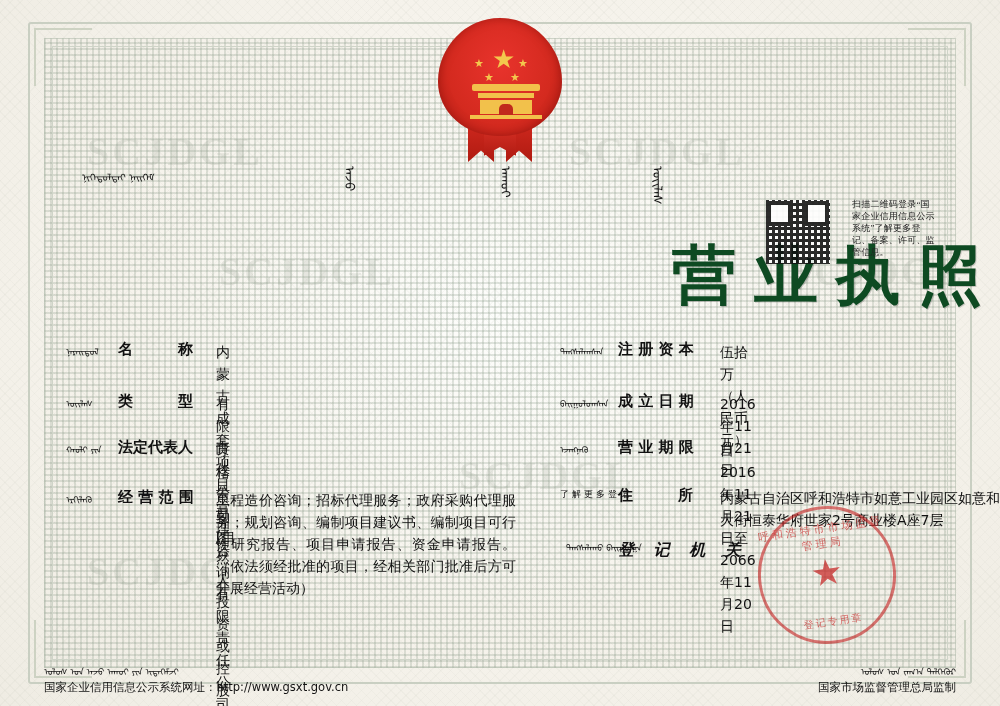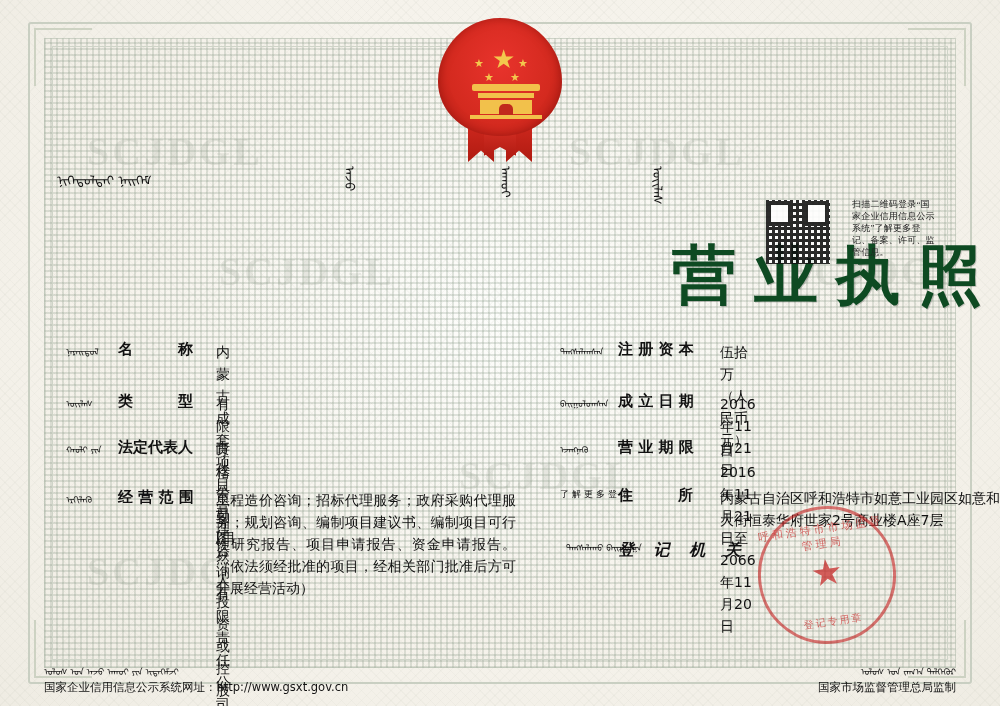--- a/index.html
+++ b/index.html
@@ -163,22 +163,22 @@
     font-size: 64px;
     font-weight: bold;
     letter-spacing: 18px;
     color: #0e4a22;
     text-shadow: 1px 1px 0 rgba(0,0,0,.18);
   }
 
   
   .code-mongol {
     position: absolute;
-    left: 57px; top: 166px;
-    font-size: 13px;
+    left: 82px; top: 166px;
+    font-size: 10px;
     letter-spacing: 6px;
     color: #111;
   }
   .code-label {
     position: absolute;
     left: 66px; top: 202px;
     font-size: 16px;
     letter-spacing: 4px;
     color: #111;
   }

